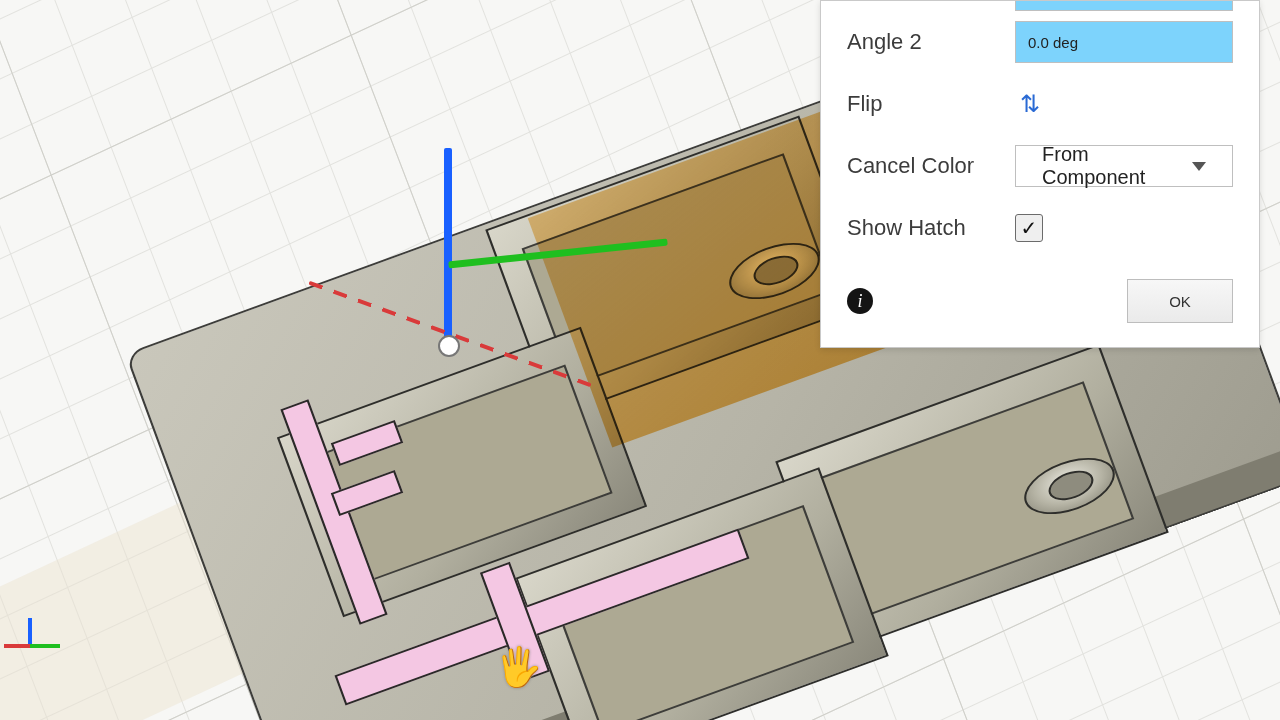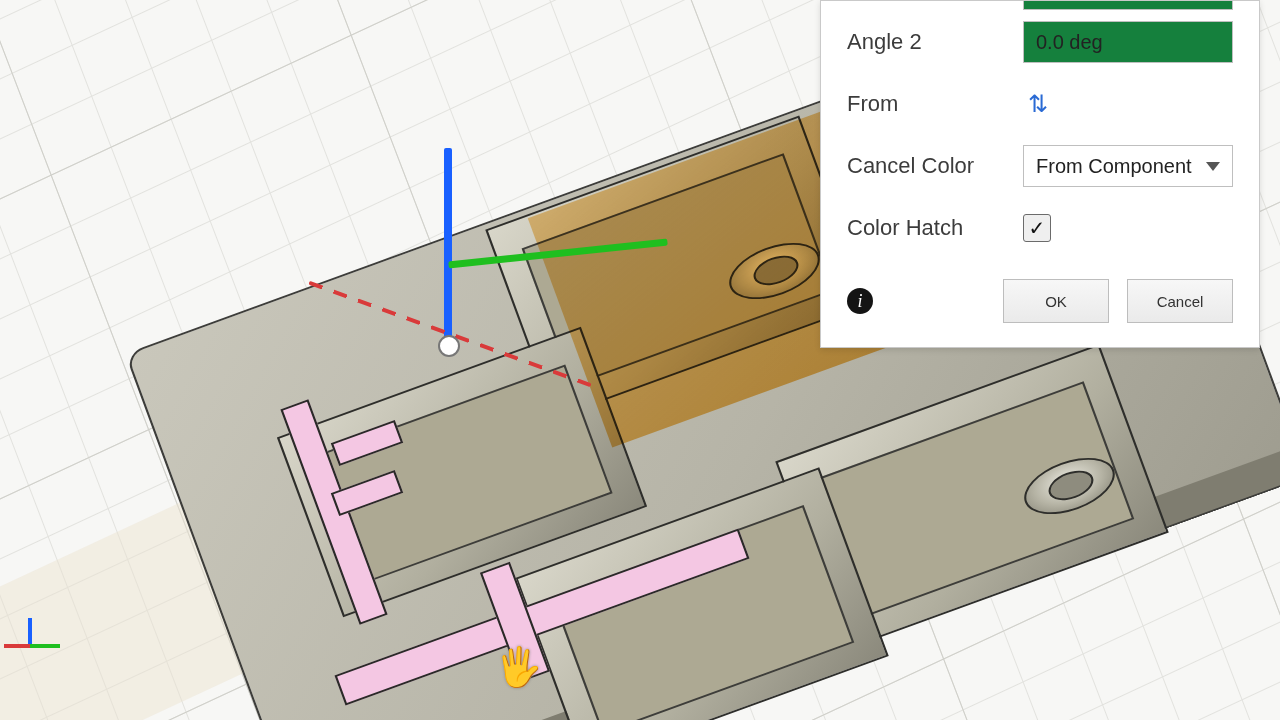--- a/index.html
+++ b/index.html
@@ -184,47 +184,47 @@
     background: #ffffff;
     border: 1px solid #c9c9c9;
     box-shadow: 0 2px 6px rgba(0,0,0,0.12);
     padding: 0 26px 24px 26px;
     box-sizing: border-box;
   }
   .row {
     display: flex;
     align-items: center;
     min-height: 62px;
-    gap: 26px;
+    gap: 18px;
     justify-content: center;
   }
   .row .label {
     flex: 0 0 150px;
     font-size: 22px;
     color: #3c3c3c;
   }
   .row .control {
     flex: 1;
   }
   input.text {
     width: 100%;
     height: 42px;
     border: 1px solid #bfbfbf;
-    font-size: 20px;
+    font-size: 15px;
     padding: 0 12px;
     box-sizing: border-box;
     color: #222;
-    background: #15803d;
+    background: #7dd3fc;
   }
   .select {
     width: 100%;
     height: 42px;
     border: 1px solid #bfbfbf;
     font-size: 20px;
-    padding: 0 12px;
+    padding: 0 26px;
     box-sizing: border-box;
     display: flex;
     align-items: center;
     justify-content: space-between;
     color: #222;
     cursor: pointer;
     background: #fff;
   }
   .select .caret {
     width: 0; height: 0;
@@ -342,41 +342,40 @@
   </div>
 
   <div class="row">
     <span class="label">Angle 2</span>
     <div class="control">
       <input class="text" value="0.0 deg" style="">
     </div>
   </div>
 
   <div class="row">
-    <span class="label">From</span>
+    <span class="label">Flip</span>
     <div class="control">
       <span class="flip-icon">⇅</span>
     </div>
   </div>
 
   <div class="row">
     <span class="label">Cancel Color</span>
     <div class="control">
       <div class="select">
         <span>From Component</span>
         <span class="caret"></span>
       </div>
     </div>
   </div>
 
   <div class="row">
-    <span class="label">Color Hatch</span>
+    <span class="label">Show Hatch</span>
     <div class="control">
       <div class="checkbox">✓</div>
     </div>
   </div>
 
   <div class="panel-footer">
     <div class="info-icon">i</div>
     <button class="dlg">OK</button>
-    <button class="dlg">Cancel</button>
   </div>
 </div>
 
 </body></html>

